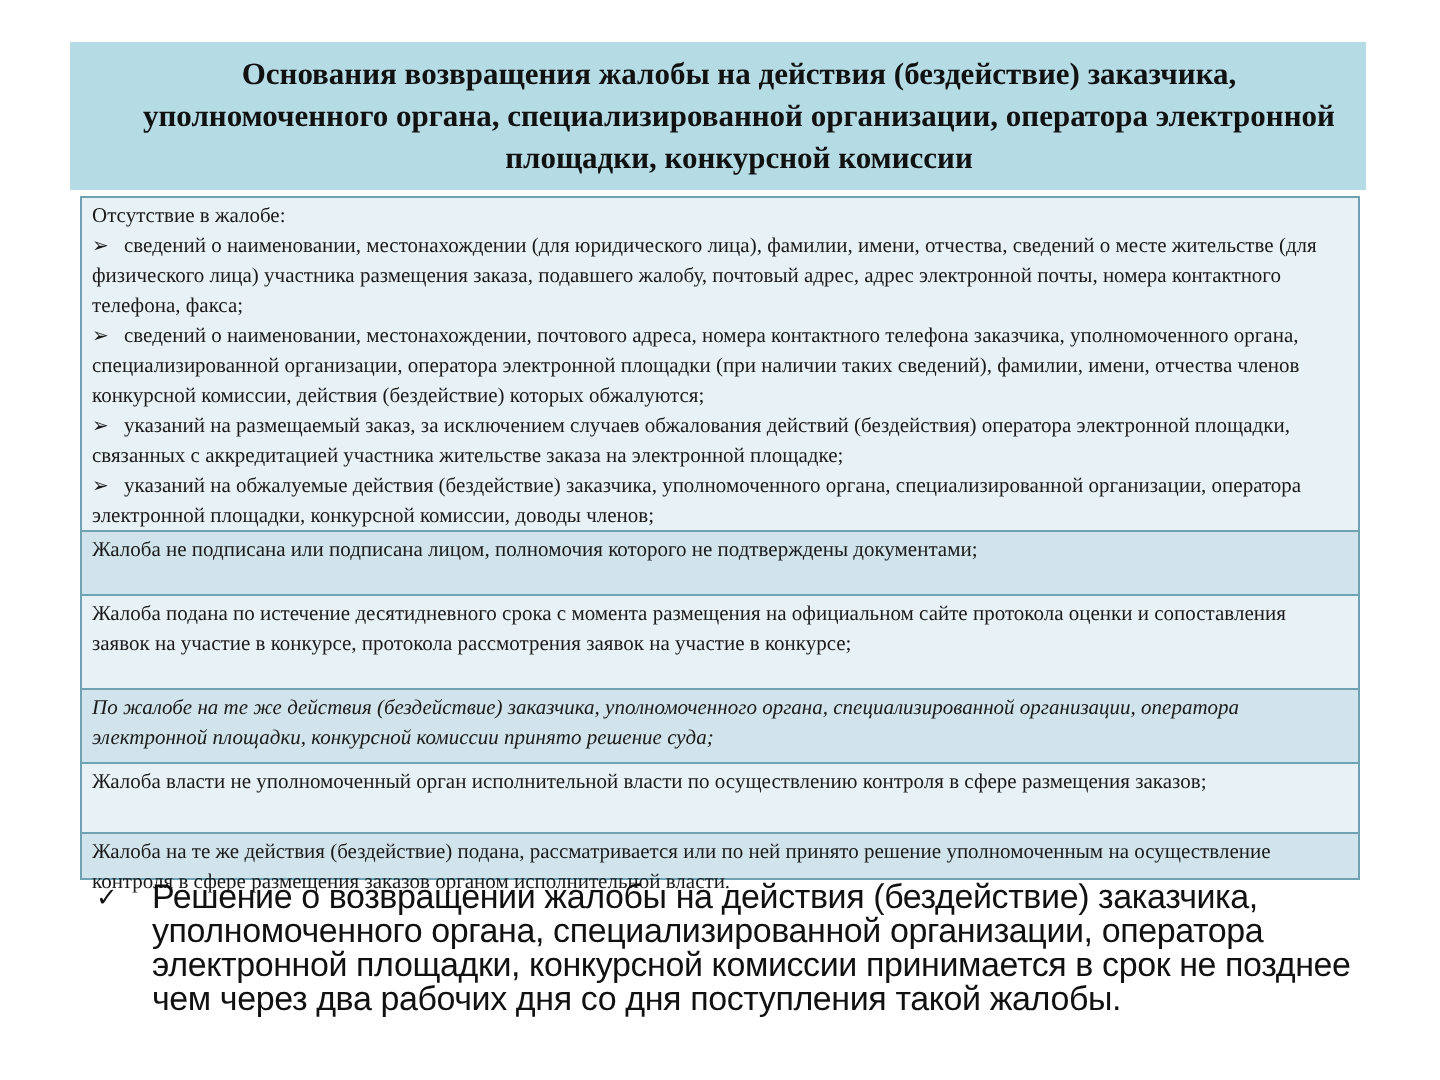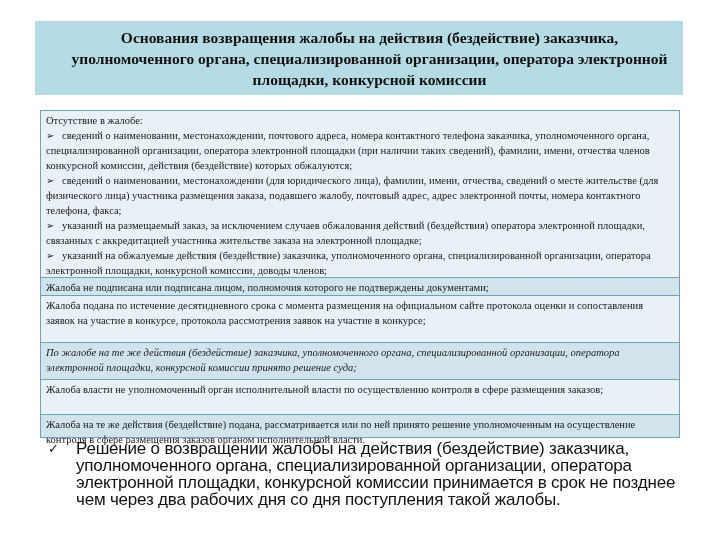--- a/index.html
+++ b/index.html
@@ -16,37 +16,37 @@
     text-align: center;
   }
   .title-text {
     font-family: "Liberation Serif", serif;
     font-weight: bold; font-size: 15.5px; line-height: 21px;
     color: #111;
     padding: 0 12px;
     margin-left: 21px;
   }
   .table {
-    position: absolute; left: 40px; top: 110px; width: 640px;
+    position: absolute; left: 40px; top: 98px; width: 640px;
     border: 1px solid #6fa3b3;
     box-sizing: border-box;
   }
   .row {
     border-bottom: 1px solid #6fa3b3;
     padding: 2px 5px 3px 5px;
     font-size: 10.5px; line-height: 15px;
     box-sizing: border-box;
   }
   .row:last-child { border-bottom: none; }
   .row.light { background: #e8f1f5; }
   .row.dark { background: #d1e4eb; }
   .bullet-line { display: block; }
   .arrow { display: inline-block; width: 16px; font-size: 10px; }
   .r0 { height: 167px; }
-  .r1 { height: 18px; }
+  .r1 { height: 32px; }
   .r2 { height: 47px; }
   .r3 { height: 37px; font-style: italic; }
   .r4 { height: 35px; }
   .r5 { height: 22px; }
   .note {
     position: absolute; left: 48px; top: 440px; width: 640px;
     display: flex;
     font-family: "Liberation Sans", "DejaVu Sans", sans-serif;
     font-size: 12px; line-height: 17px; color: #111;
   }
@@ -57,24 +57,24 @@
 <body>
 
 <div class="title-box">
   <div class="title-text">Основания возвращения жалобы  на действия (бездействие) заказчика, уполномоченного органа, специализированной организации, оператора электронной площадки, конкурсной комиссии</div>
 </div>
 
 <div class="table">
   <div class="row light r0">
     <span class="bullet-line">Отсутствие в жалобе:</span>
     <span class="bullet-line">
-      <span class="arrow">➢</span><span>сведений о наименовании, местонахождении, почтового адреса, номера контактного телефона заказчика, уполномоченного органа, специализированной организации, оператора электронной площадки (при наличии таких сведений), фамилии, имени, отчества членов конкурсной комиссии, действия (бездействие) которых обжалуются;</span>
+      <span class="arrow">➢</span><span>сведений о наименовании, местонахождении (для юридического лица), фамилии, имени, отчества, сведений о месте жительстве (для физического лица) участника размещения заказа, подавшего жалобу, почтовый адрес, адрес электронной почты, номера контактного телефона, факса;</span>
     </span>
     <span class="bullet-line">
-      <span class="arrow">➢</span><span>сведений о наименовании, местонахождении (для юридического лица), фамилии, имени, отчества, сведений о месте жительстве (для физического лица) участника размещения заказа, подавшего жалобу, почтовый адрес, адрес электронной почты, номера контактного телефона, факса;</span>
+      <span class="arrow">➢</span><span>сведений о наименовании, местонахождении, почтового адреса, номера контактного телефона заказчика, уполномоченного органа, специализированной организации, оператора электронной площадки (при наличии таких сведений), фамилии, имени, отчества членов конкурсной комиссии, действия (бездействие) которых обжалуются;</span>
     </span>
     <span class="bullet-line">
       <span class="arrow">➢</span><span>указаний на размещаемый заказ, за исключением случаев обжалования действий (бездействия) оператора электронной площадки, связанных с аккредитацией участника жительстве заказа на электронной площадке;</span>
     </span>
     <span class="bullet-line">
       <span class="arrow">➢</span><span>указаний на обжалуемые действия (бездействие) заказчика, уполномоченного органа, специализированной организации, оператора электронной площадки, конкурсной комиссии, доводы членов;</span>
     </span>
   </div>
   <div class="row dark r1">Жалоба не подписана или подписана лицом, полномочия которого не подтверждены документами;</div>
   <div class="row light r2">Жалоба подана по истечение  десятидневного срока с момента размещения на официальном сайте протокола оценки и сопоставления заявок на  участие в  конкурсе, протокола рассмотрения заявок на участие в конкурсе;</div>

